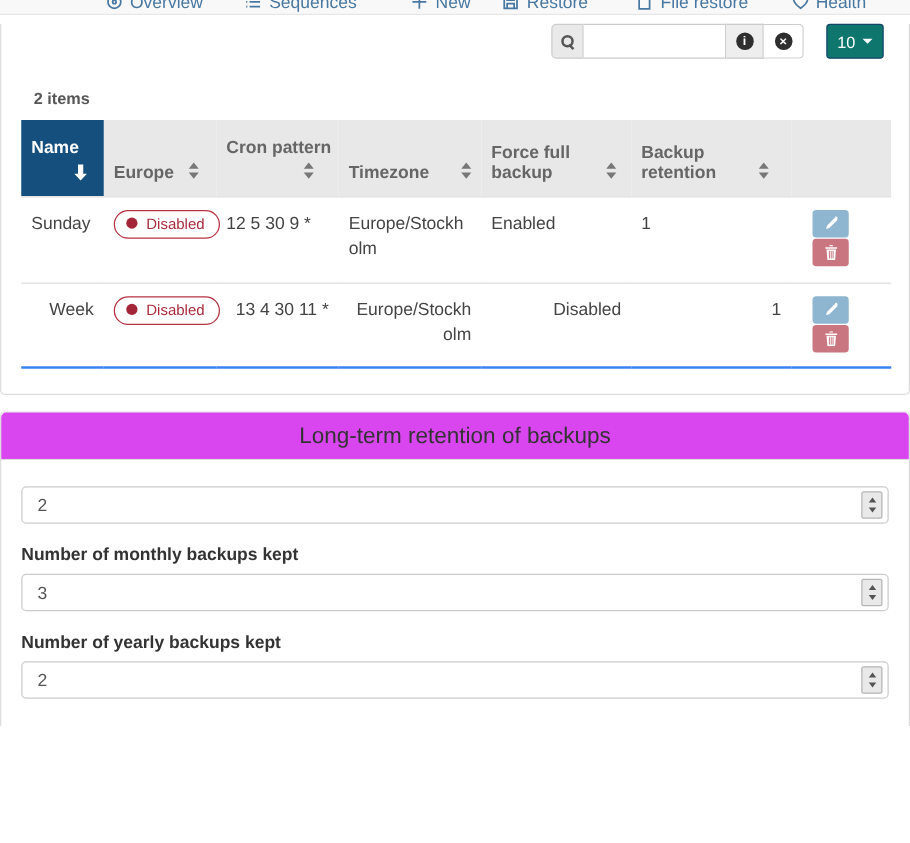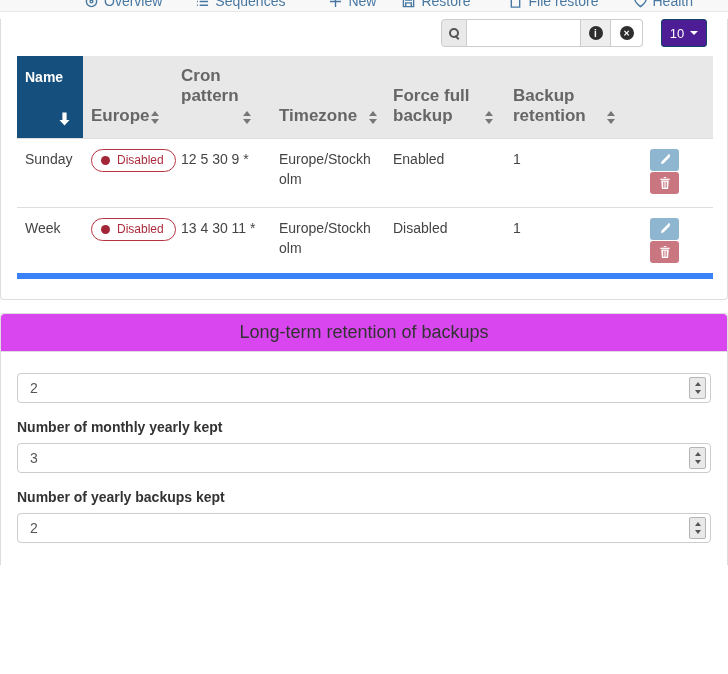--- a/index.html
+++ b/index.html
@@ -27,46 +27,46 @@
   .lens::after { content: ''; position: absolute; width: 2px; height: 5px; background: #555;
     transform: rotate(-45deg); bottom: -4px; right: -1px; }
   .search-input { width: 114px; border: 1px solid #ccc; border-left: none; padding: 0 6px; font-size: 13px; outline: none; }
   .search-addon { width: 30px; background: #eee; border: 1px solid #ccc; border-left: none;
     display: flex; align-items: center; justify-content: center; cursor: pointer; }
   .clear-btn { width: 32px; background: #fff; border: 1px solid #ccc; border-left: none;
     border-radius: 0 4px 4px 0; display: flex; align-items: center; justify-content: center; cursor: pointer; }
   .circle-glyph { width: 14px; height: 14px; border-radius: 50%; background: #2e2e2e; color: #fff;
     display: flex; align-items: center; justify-content: center; font-weight: bold; }
   .glyph-i { font-size: 10px; } .glyph-x { font-size: 8px; }
-  .pagesize-btn { margin-left: 18px; width: 46px; height: 28px; background: #4c1d95; border: 1px solid #134669;
+  .pagesize-btn { margin-left: 18px; width: 46px; height: 28px; background: #0f766e; border: 1px solid #134669;
     border-radius: 3px; color: #fff; font-size: 13px; display: flex; align-items: center; justify-content: center;
     gap: 6px; cursor: pointer; }
   .caret-down-white { width: 0; height: 0; border-left: 4px solid transparent; border-right: 4px solid transparent;
     border-top: 4px solid #fff; }
 
   .items-count { margin: 24px 0 0 26px; font-size: 13px; line-height: 16px; font-weight: bold; color: #555; }
 
   table.jobs { margin: 9px 16px 0; width: 696px; border-collapse: collapse; table-layout: fixed; font-size: 14px; }
   col.c-name { width: 66px; } col.c-state { width: 90px; } col.c-cron { width: 98px; }
   col.c-tz { width: 114px; } col.c-force { width: 120px; } col.c-ret { width: 128px; } col.c-act { width: 80px; }
 
   thead th { height: 61px; background: #e8e8e8; vertical-align: bottom; text-align: left;
-    font-size: 17px; font-weight: bold; color: #666; padding: 10px 30px 12px 8px; position: relative; cursor: pointer; }
+    font-size: 14px; font-weight: bold; color: #666; padding: 10px 30px 12px 8px; position: relative; cursor: pointer; }
   thead th.th-name { background: #154f7d; color: #fff; vertical-align: top; padding: 13px 8px 8px 8px; font-size: 14px; }
   thead th.th-cron { padding-right: 6px; }
   thead th.th-cron .th-label { display: block; margin-bottom: 20px; }
   .sort-arrows { position: absolute; right: 14px; bottom: 14px; display: flex; flex-direction: column; gap: 3px; }
   .sort-arrows .up { width: 0; height: 0; border-left: 4px solid transparent; border-right: 4px solid transparent; border-bottom: 5px solid #777; }
   .sort-arrows .down { width: 0; height: 0; border-left: 4px solid transparent; border-right: 4px solid transparent; border-top: 5px solid #777; }
   .name-sort { position: absolute; right: 13px; bottom: 9px; }
   .name-sort svg { width: 11px; height: 14px; fill: #fff; }
 
   tbody td { border-top: 1px solid #ddd; vertical-align: top; padding: 10px 8px; color: #444; line-height: 20px;
     overflow-wrap: break-word; word-wrap: break-word; }
-  tbody tr:last-child td { border-bottom: 6px solid #3b82f6; }
+  tbody tr:last-child td { border-bottom: 2px solid #3b82f6; text-align: right; }
   tbody tr.r1 { height: 69px; } tbody tr.r2 { height: 68px; }
 
   .state-badge { display: inline-flex; align-items: center; gap: 7px; border: 1px solid #b73342; border-radius: 12px;
     padding: 2px 11px 3px 9px; background: #fff; }
   .state-dot { width: 9px; height: 9px; border-radius: 50%; background: #a32638; }
   .state-text { color: #ab2c3c; font-size: 12px; line-height: 16px; }
 
   td.actions { text-align: right; padding-right: 34px; }
   .act-btn { width: 29px; height: 22px; border: none; border-radius: 3px; display: inline-flex;
     align-items: center; justify-content: center; cursor: pointer; }
@@ -150,20 +150,21 @@
       <button class="clear-btn">
         <span class="circle-glyph glyph-x">✕</span>
       </button>
     </div>
     <button class="pagesize-btn">
       <span>10</span>
       <span class="caret-down-white"></span>
     </button>
   </div>
 
+  <div class="items-count">2 items</div>
 
   <table class="jobs">
     <colgroup>
       <col class="c-name">
         <col class="c-state">
         <col class="c-cron">
         <col class="c-tz">
       <col class="c-force">
         <col class="c-ret">
         <col class="c-act">
@@ -283,21 +284,21 @@
     <div class="form-group">
       <div class="input-wrap">
         <input class="num-input" type="text" value="2" style="">
         <span class="num-spinner">
             <span class="sp-up"></span>
             <span class="sp-down"></span>
           </span>
       </div>
     </div>
     <div class="form-group">
-      <label class="form-label">Number of monthly yearly kept</label>
+      <label class="form-label">Number of monthly backups kept</label>
       <div class="input-wrap">
         <input class="num-input" type="text" value="3" style="">
         <span class="num-spinner">
             <span class="sp-up"></span>
             <span class="sp-down"></span>
           </span>
       </div>
     </div>
     <div class="form-group">
       <label class="form-label">Number of yearly backups kept</label>

